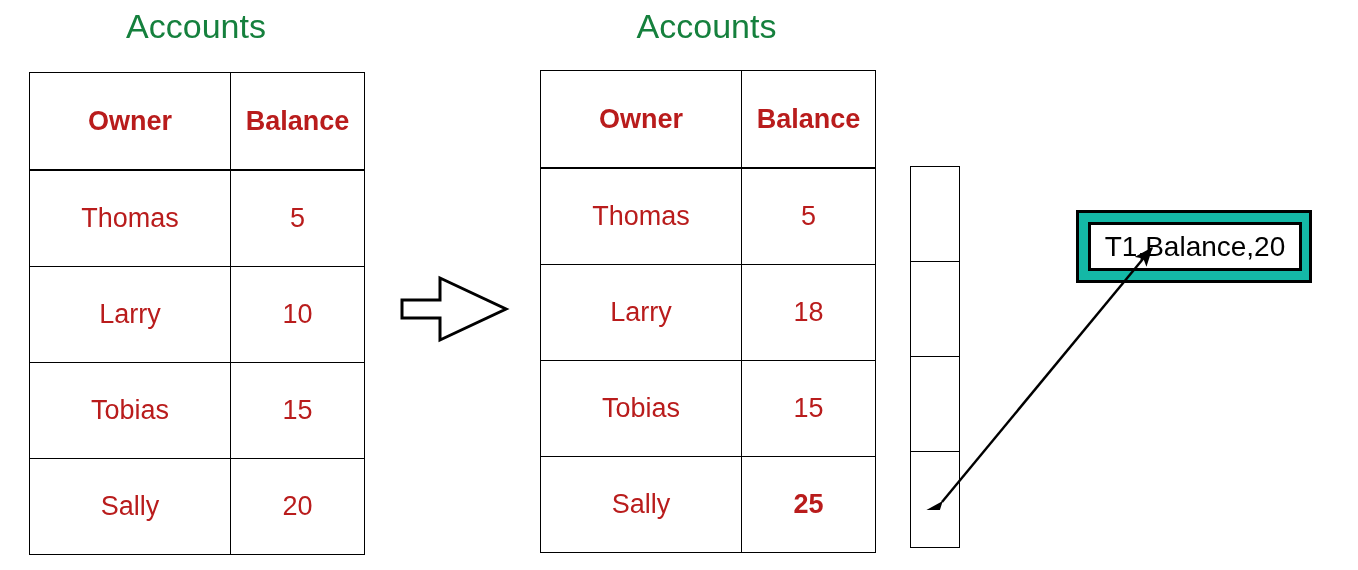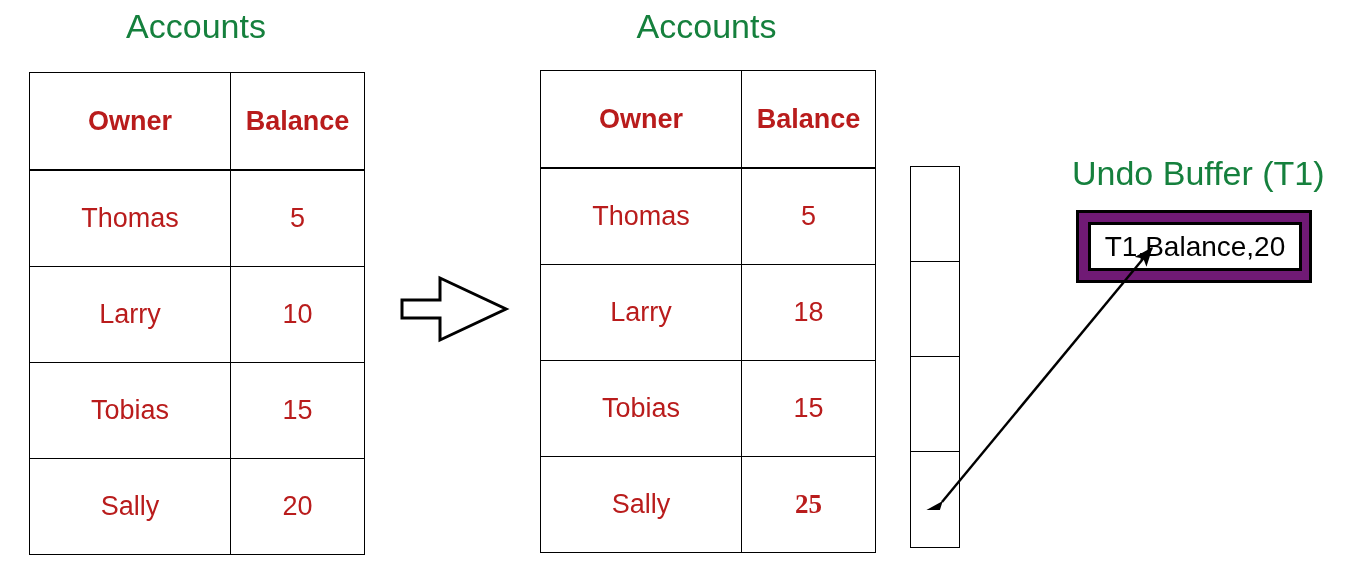--- a/index.html
+++ b/index.html
@@ -50,21 +50,21 @@
     font-weight: 400;
     color: #b91c1c;
     padding: 0;
   }
   .acct-table tr.head td {
     font-weight: bold;
     border-bottom: 2px solid #000000;
     height: 96px;
   }
   .acct-table tr.body td { height: 95px; text-align: center; }
-  .acct-table td.strong { font-weight: bold; font-family: Liberation Serif, serif; }
+  .acct-table td.strong { font-weight: bold; }
 
   #table-before { left: 29px;  top: 72px; width: 334px; }
   #table-after  { left: 540px; top: 70px; width: 333px; }
   .col-owner   { width: 200px; }
   .col-balance { width: 133px; }
   #table-after .col-owner   { width: 200px; }
   #table-after .col-balance { width: 133px; }
 
   
   #block-arrow {
@@ -98,21 +98,21 @@
 
   
   #undo-buffer-outer {
     position: absolute;
     left: 1076px;
     top: 210px;
     width: 236px;
     height: 73px;
     border: 3px solid #000000;
     box-sizing: border-box;
-    background: #701a75;
+    background: #14b8a6;
   }
   #undo-buffer-inner {
     position: absolute;
     left: 9px;
     top: 9px;
     width: 214px;
     height: 49px;
     border: 3px solid #000000;
     box-sizing: border-box;
     display: flex;
@@ -201,21 +201,20 @@
     </table>
 
 
   <div id="versions-column">
     <div class="version-cell"></div>
     <div class="version-cell"></div>
     <div class="version-cell"></div>
     <div class="version-cell"></div>
   </div>
 
-  <div class="title" id="title-undo-buffer">Undo Buffer (T1)</div>
 
   <div id="undo-buffer-outer">
     <div id="undo-buffer-inner">
       <span id="undo-buffer-record-text">T1,Balance,20</span>
     </div>
   </div>
 
   <svg id="connector-arrow" viewBox="0 0 250 270">
     <defs>
       <marker id="head-a" markerWidth="9" markerHeight="9" refX="7.5" refY="3.2" orient="auto" markerUnits="strokeWidth">

